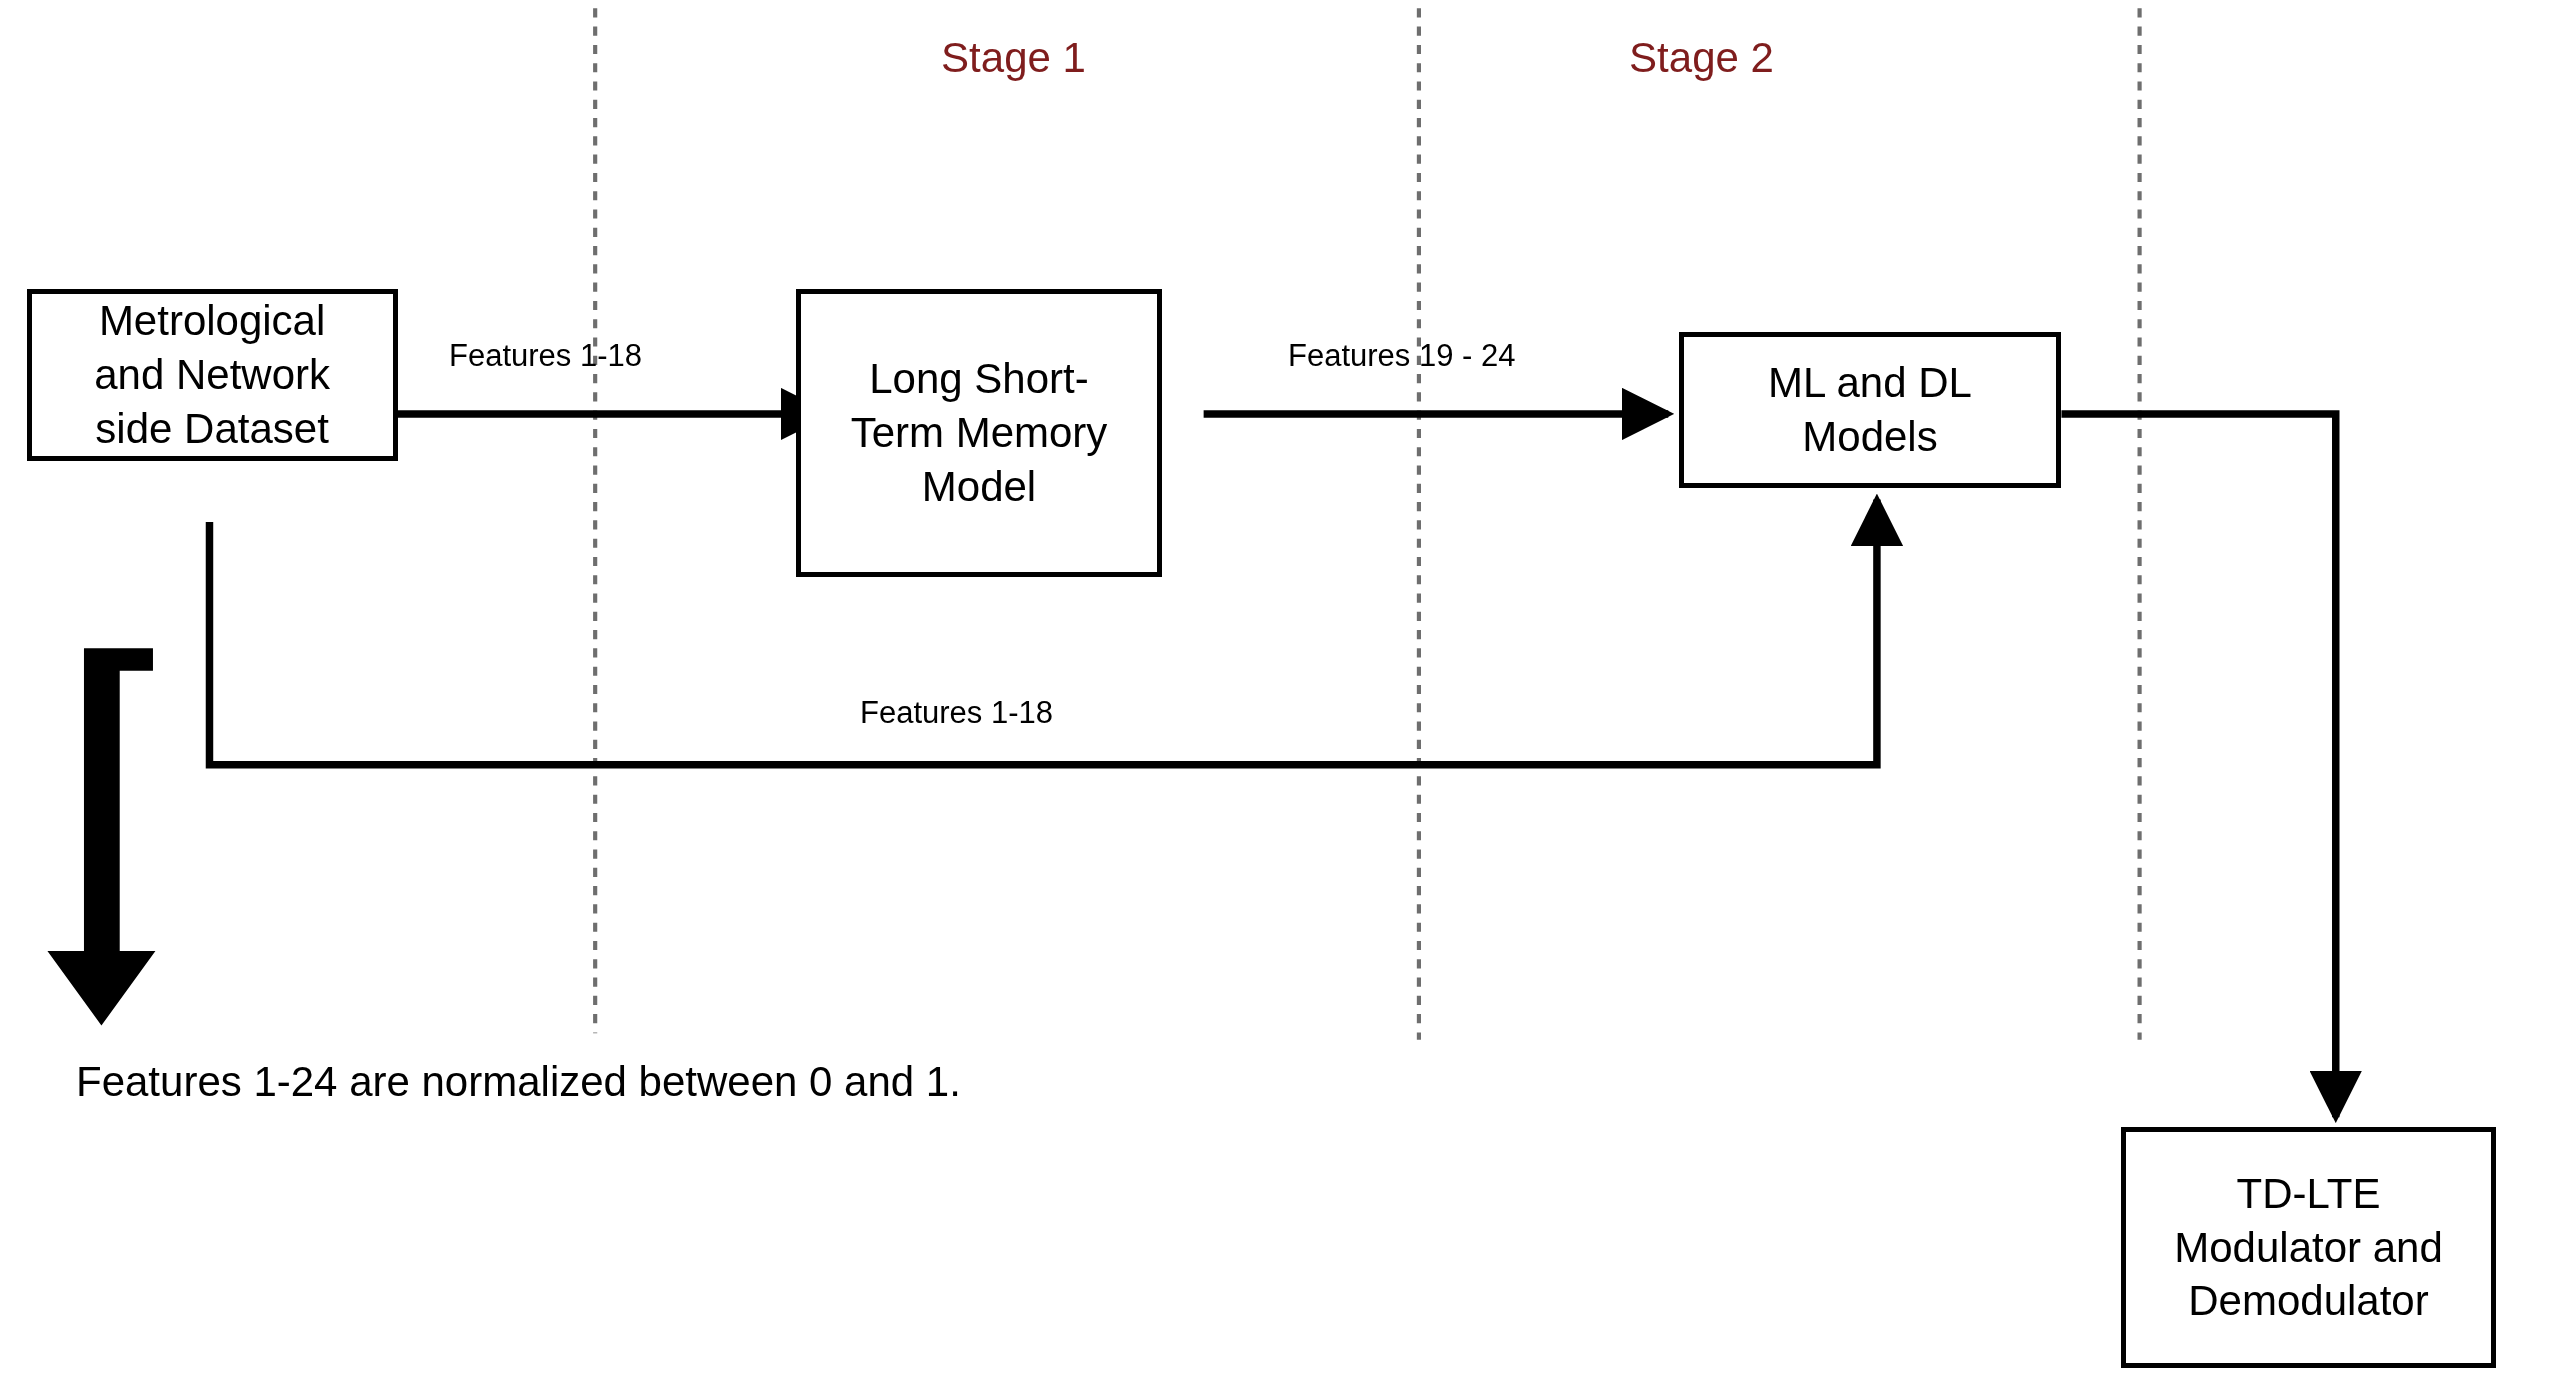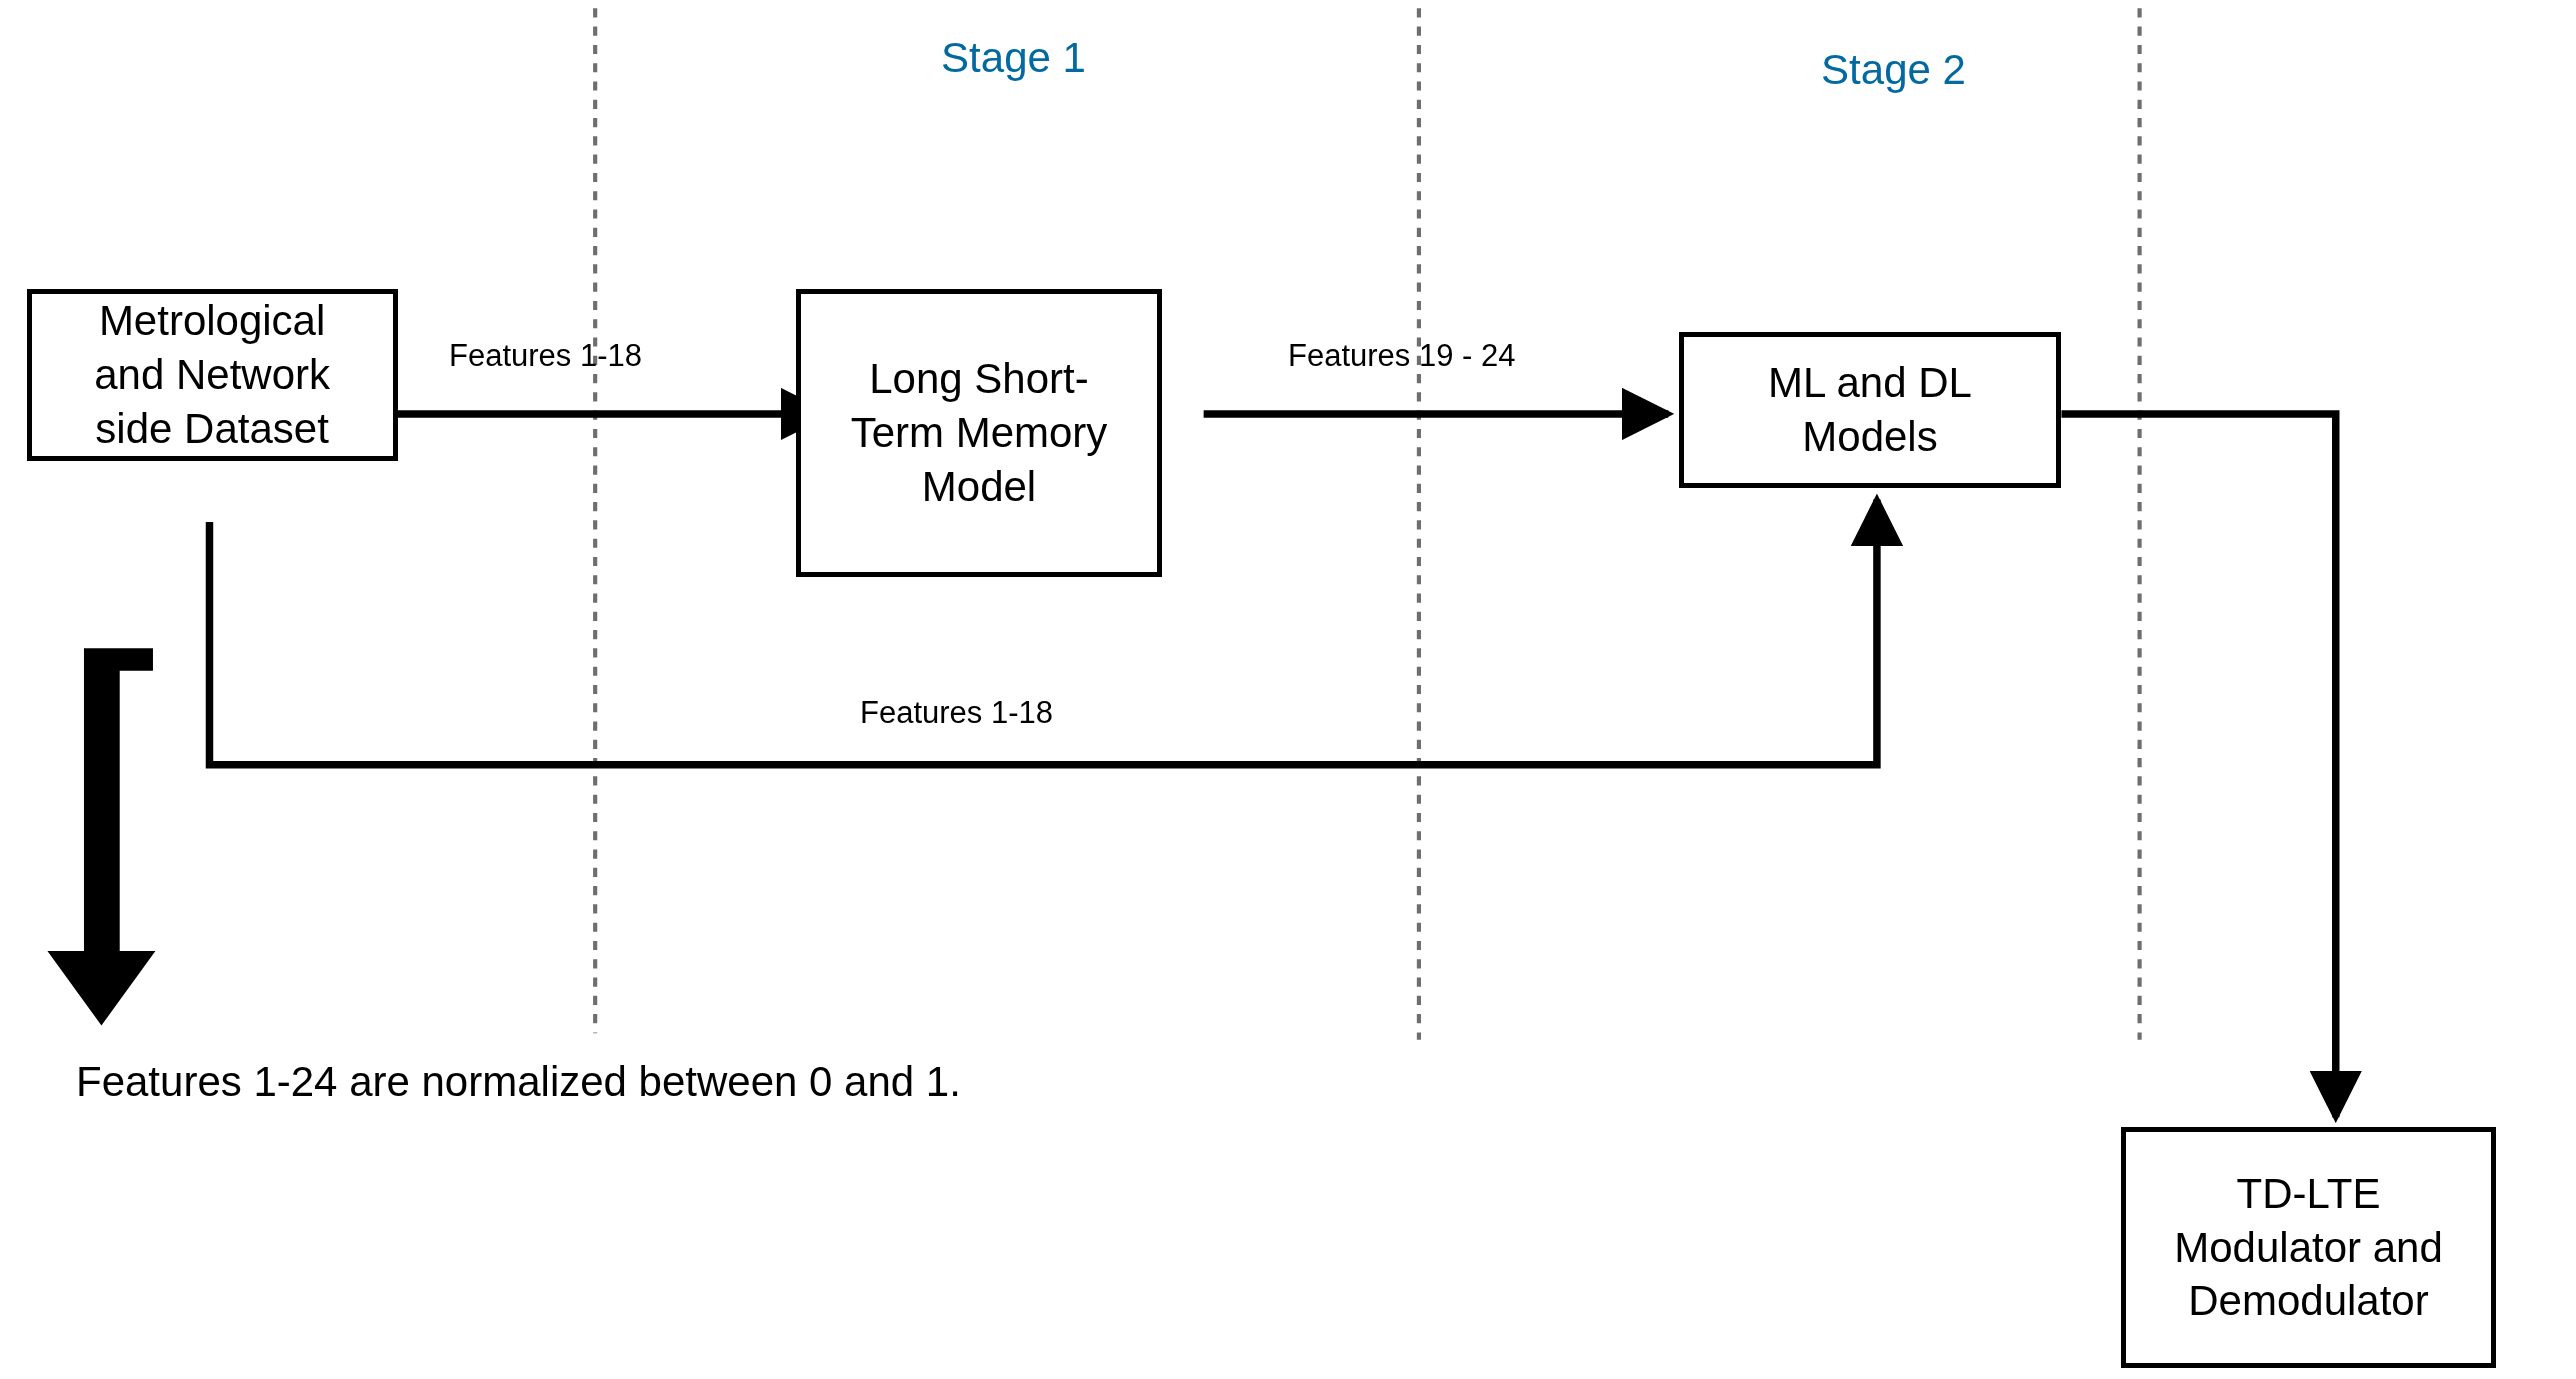--- a/index.html
+++ b/index.html
@@ -42,21 +42,21 @@
   }
   .edge-label {
     position: absolute;
     color: #000000;
     font-size: 31px;
     line-height: 1.2;
     white-space: nowrap;
   }
   .stage-label {
     position: absolute;
-    color: #0369a1;
+    color: #7f1d1d;
     font-size: 42px;
     line-height: 1.2;
     white-space: nowrap;
     text-align: center;
   }
   .caption-text {
     position: absolute;
     color: #000000;
     font-size: 42px;
     line-height: 1.2;
@@ -85,21 +85,21 @@
 
     <path d="M 252 628 L 252 920 L 2258 920 L 2258 601" fill="none" stroke="#000000" stroke-width="9" marker-end="url(#arrowhead)"></path>
 
     <path d="M 2480 498 L 2810 498 L 2810 1344" fill="none" stroke="#000000" stroke-width="9" marker-end="url(#arrowhead)"></path>
 
     <path d="M 102 781 L 183 781 L 183 806 L 143 806 L 143 1145
              L 185 1145 L 122 1232 L 59 1145 L 102 1145 Z" fill="#000000" stroke="#000000" stroke-width="2"></path>
   </svg>
 
   <div class="stage-label" style="left:864px; top:33px; width:299px;">Stage 1</div>
-  <div class="stage-label" style="left:1744px; top:33px; width:299px;margin-top:12px;">Stage 2</div>
+  <div class="stage-label" style="left:1552px; top:33px; width:299px;">Stage 2</div>
 
   <div class="node-box" style="left:26.6px; top:289px; width:371px; height:172px;">
     <span class="node-label">Metrological
 and Network
 side Dataset</span>
   </div>
 
   <div class="node-box" style="left:796px; top:289px; width:366px; height:288px;">
     <span class="node-label">Long Short-
 Term Memory

